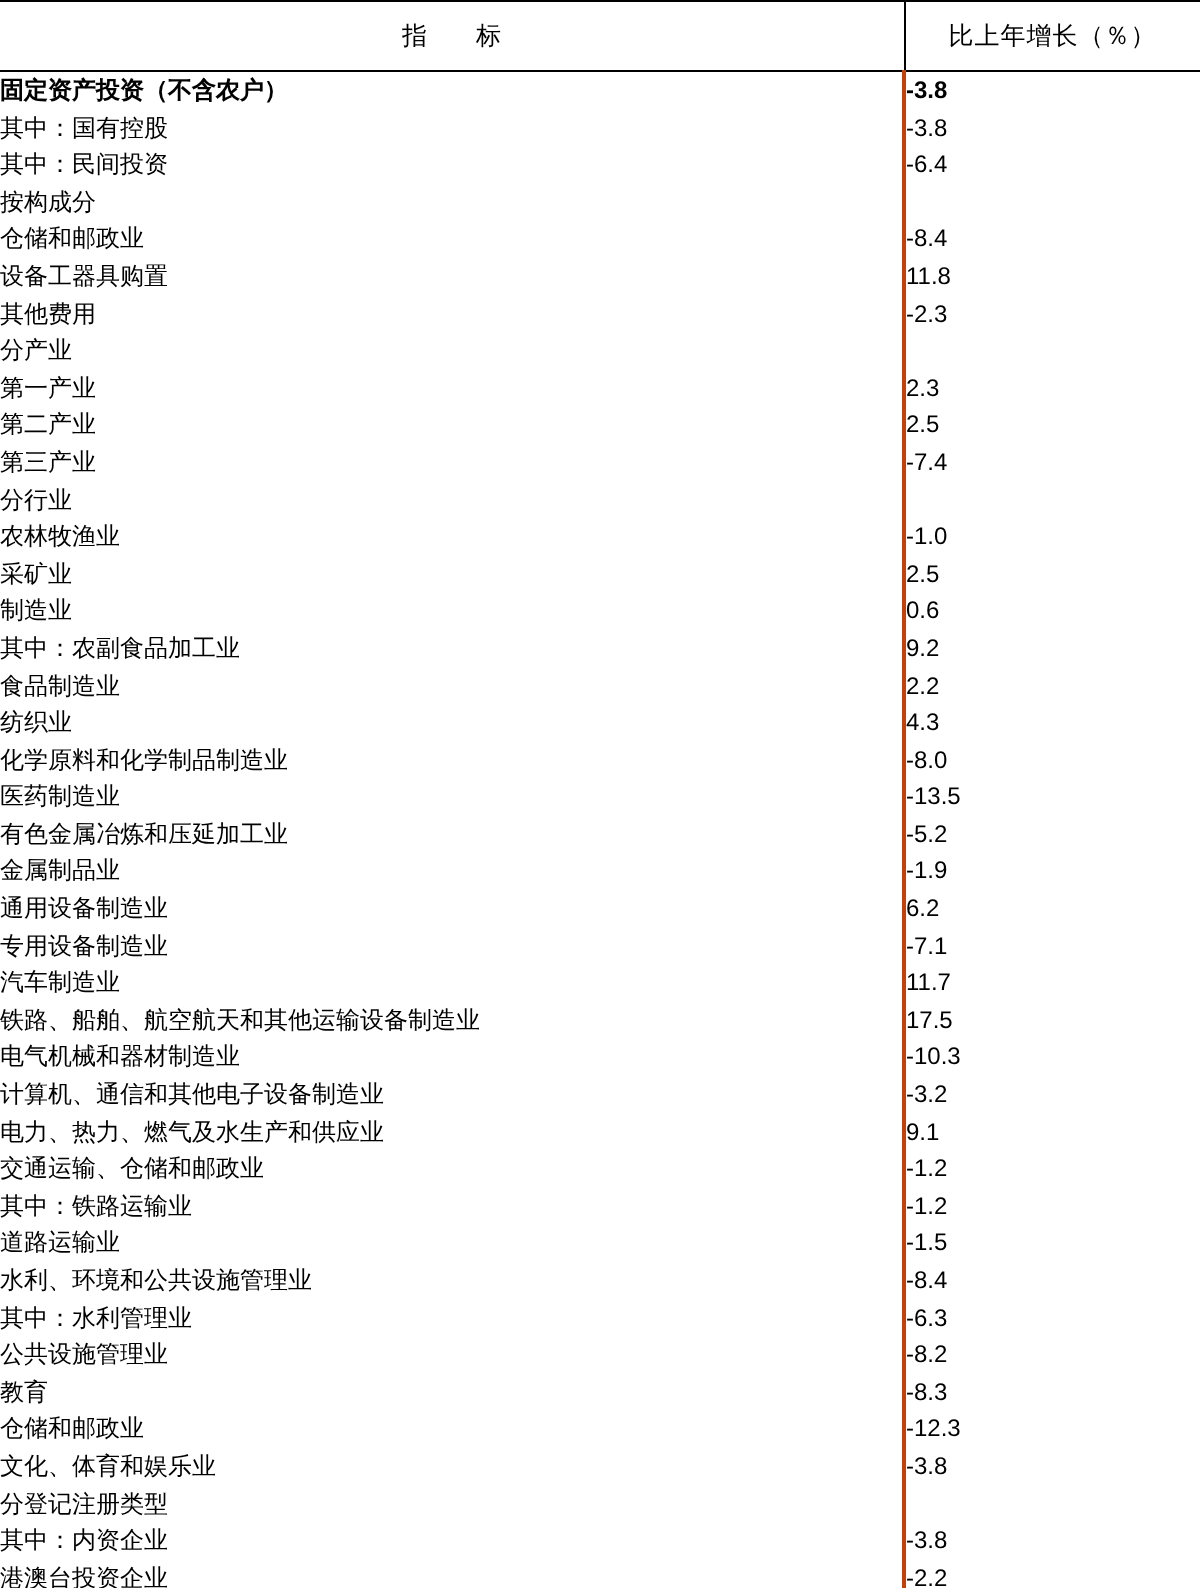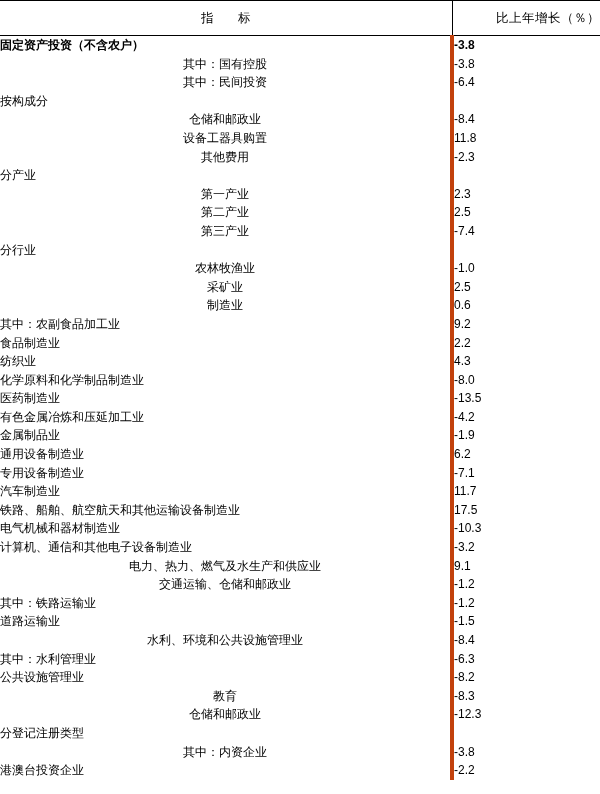--- a/index.html
+++ b/index.html
@@ -41,40 +41,39 @@
     font-size: 12.5px;
     text-align: center;
   }
   .head-row th.h-label {
     border-right: 1px solid #000;
     letter-spacing: 6px;
     text-indent: 6px;
   }
   .head-row th.h-value {
     letter-spacing: 0.5px;
-    text-align: right;
   }
   tbody tr td {
     height: 18.6px;
     line-height: 18.6px;
     font-size: 12px;
   }
   td.label {
-    border-right: 4px solid #c2410c;
+    border-right: 2px solid #c2410c;
     white-space: nowrap;
     padding-left: 4px;
   }
   td.value {
     text-align: left;
     padding-right: 22px;
     white-space: nowrap;
   }
   .bold td { font-weight: bold; }
   .i0 { padding-left: 4px; }
-  .i1 { padding-left: 26px; text-align: center; }
+  .i1 { padding-left: 26px; }
   .i2 { padding-left: 44px; }
   .i3 { padding-left: 80px; }
 </style>
 </head>
 <body>
 
 <div class="sheet">
   <table class="stats">
     <colgroup>
       <col class="c-label">
@@ -162,21 +161,21 @@
         <tr>
           <td class="label i3">化学原料和化学制品制造业</td>
           <td class="value">-8.0</td>
         </tr>
         <tr>
           <td class="label i3">医药制造业</td>
           <td class="value">-13.5</td>
         </tr>
         <tr>
           <td class="label i3">有色金属冶炼和压延加工业</td>
-          <td class="value">-4.2</td>
+          <td class="value">-5.2</td>
         </tr>
         <tr>
           <td class="label i3">金属制品业</td>
           <td class="value">-1.9</td>
         </tr>
         <tr>
           <td class="label i3">通用设备制造业</td>
           <td class="value">6.2</td>
         </tr>
         <tr>
@@ -229,20 +228,24 @@
         </tr>
         <tr>
           <td class="label i1">教育</td>
           <td class="value">-8.3</td>
         </tr>
         <tr>
           <td class="label i1">仓储和邮政业</td>
           <td class="value">-12.3</td>
         </tr>
         <tr>
+          <td class="label i1">文化、体育和娱乐业</td>
+          <td class="value">-3.8</td>
+        </tr>
+        <tr>
           <td class="label i0">分登记注册类型</td>
           <td class="value"></td>
         </tr>
         <tr>
           <td class="label i1">其中：内资企业</td>
           <td class="value">-3.8</td>
         </tr>
         <tr>
           <td class="label i2">港澳台投资企业</td>
           <td class="value">-2.2</td>

